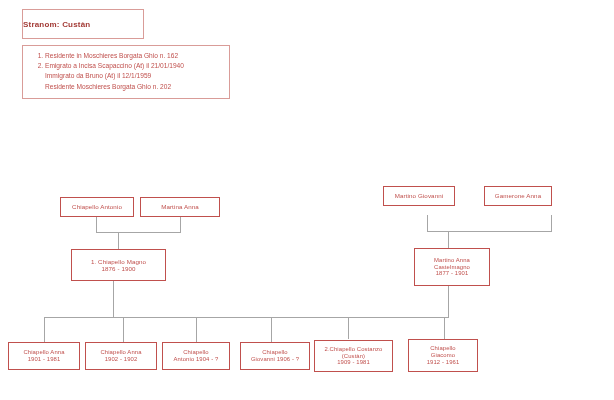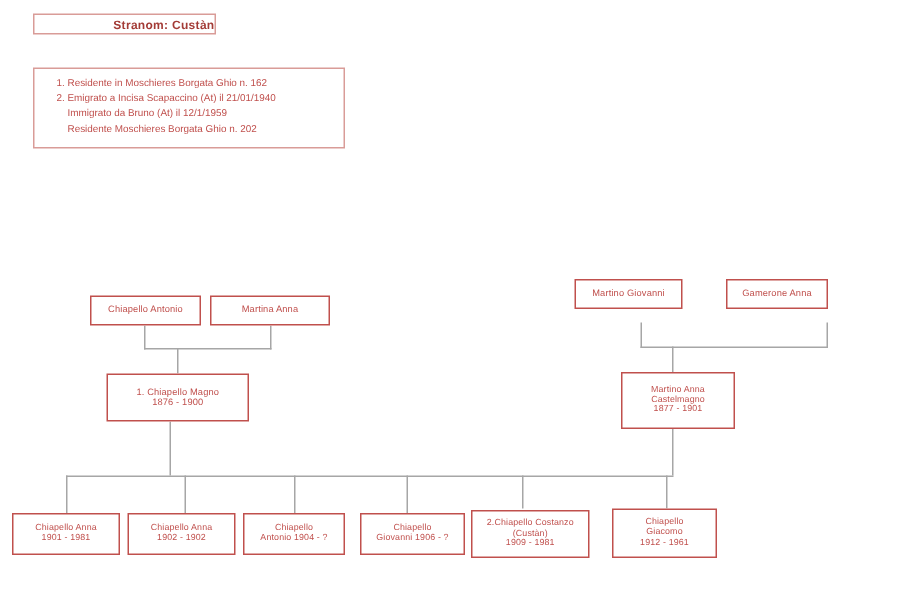--- a/index.html
+++ b/index.html
@@ -40,27 +40,27 @@
   .node .line {
     display: block;
     white-space: nowrap;
   }
   
   #title-box {
     position: absolute;
     left: 22px;
     top: 9px;
     width: 122px;
-    height: 14px;
+    height: 30px;
     box-sizing: border-box;
     border: 1px solid #d99c98;
     background: #ffffff;
     display: flex;
     align-items: center;
-    justify-content: flex-end;
+    justify-content: flex-start;
   }
   #title-box .t {
     font-size: 8px;
     font-weight: bold;
     color: #a33b36;
     letter-spacing: 0.2px;
     white-space: nowrap;
   }
   
   #notes-box {

